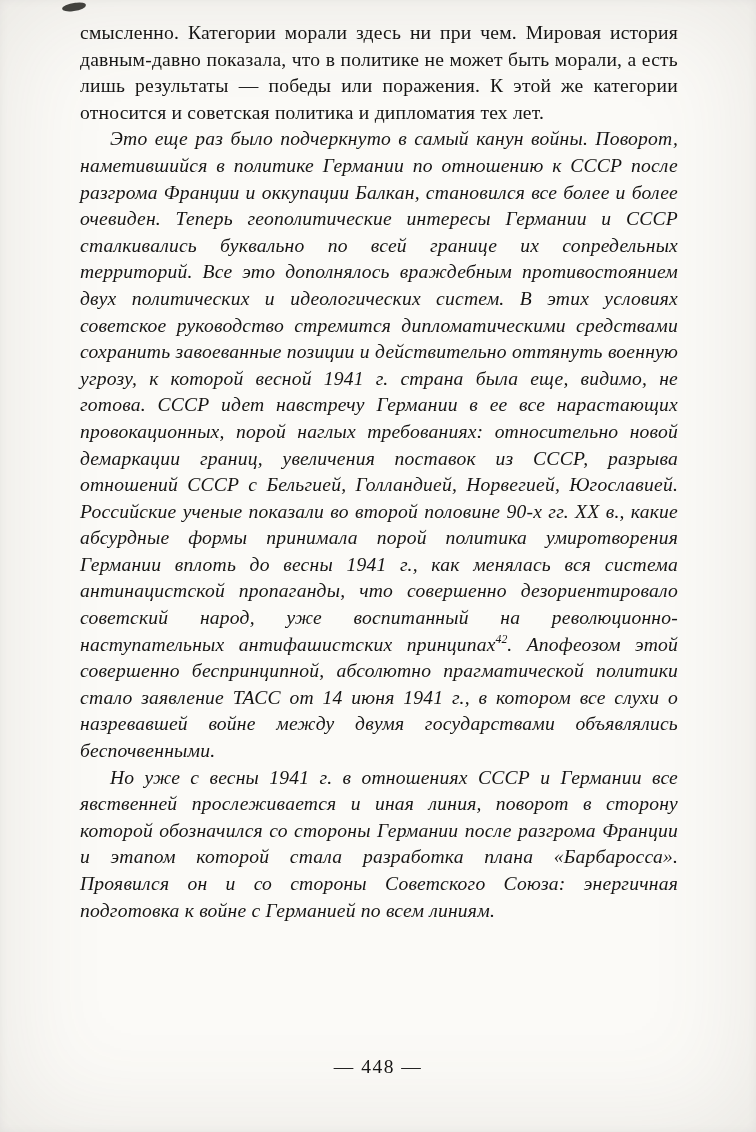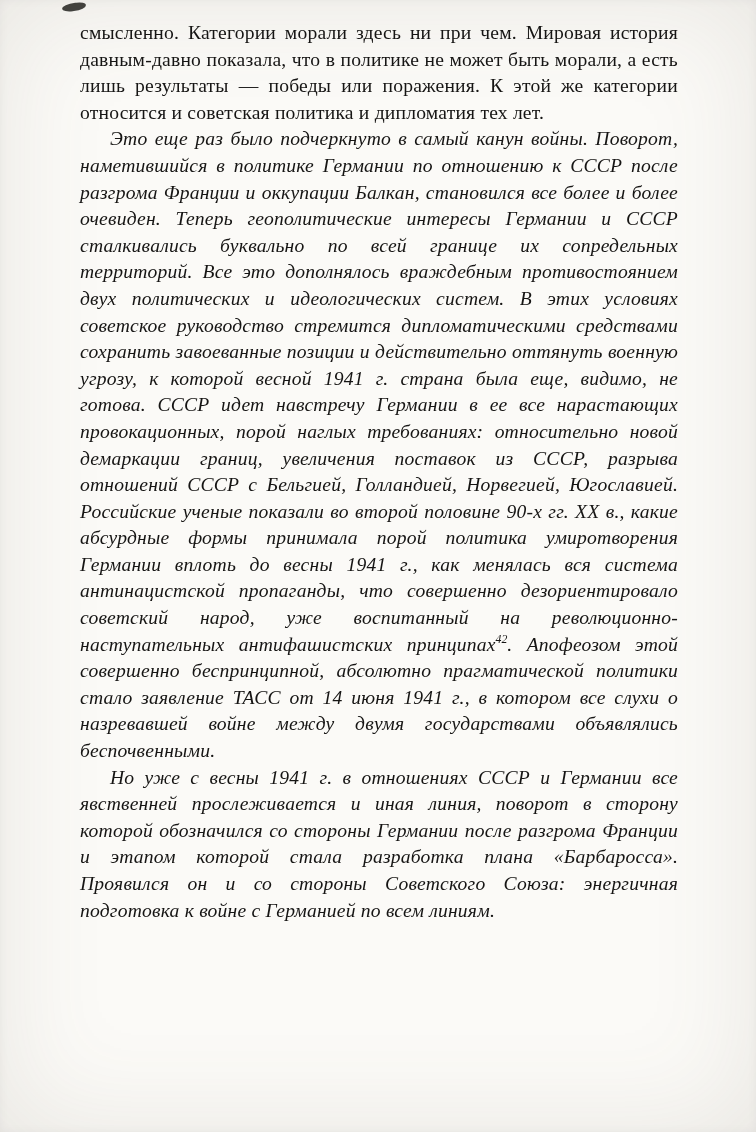--- a/index.html
+++ b/index.html
@@ -82,14 +82,15 @@
   <div class="text-block">
 
     <p class="para no-indent">смысленно. Категории морали здесь ни при чем. Мировая история давным-давно показала, что в политике не может быть морали, а есть лишь результаты — победы или поражения. К этой же категории относится и советская политика и дипломатия тех лет.</p>
 
     <p class="para indent"><span>Это еще раз было подчеркнуто в самый канун войны. Поворот, наметившийся в политике Германии по отношению к СССР после разгрома Франции и оккупации Балкан, становился все более и более очевиден. Теперь геополитические интересы Германии и СССР сталкивались буквально по всей границе их сопредельных территорий. Все это дополнялось враждебным противостоянием двух политических и идеологических систем. В этих условиях советское руководство стремится дипломатическими средствами сохранить завоеванные позиции и действительно оттянуть военную угрозу, к которой весной 1941 г. страна была еще, видимо, не готова. СССР идет навстречу Германии в ее все нарастающих провокационных, порой наглых требованиях: относительно новой демаркации границ, увеличения поставок из СССР, разрыва отношений СССР с Бельгией, Голландией, Норвегией, Югославией. Российские ученые показали во второй половине 90-х гг. XX в., какие абсурдные формы принимала порой политика умиротворения Германии вплоть до весны 1941 г., как менялась вся система антинацистской пропаганды, что совершенно дезориентировало советский народ, уже воспитанный на революционно-наступательных антифашистских принципах</span><sup class="footnote-ref">42</sup><span>. Апофеозом этой совершенно беспринципной, абсолютно прагматической политики стало заявление ТАСС от 14 июня 1941 г., в котором все слухи о назревавшей войне между двумя государствами объявлялись беспочвенными.</span></p>
 
     <p class="para indent">Но уже с весны 1941 г. в отношениях СССР и Германии все явственней прослеживается и иная линия, поворот в сторону которой обозначился со стороны Германии после разгрома Франции и этапом которой стала разработка плана «Барбаросса». Проявился он и со стороны Советского Союза: энергичная подготовка к войне с Германией по всем линиям.</p>
 
   </div>
 
+  <div class="page-number">— 448 —</div>
 
 </div>
 
 </body></html>

